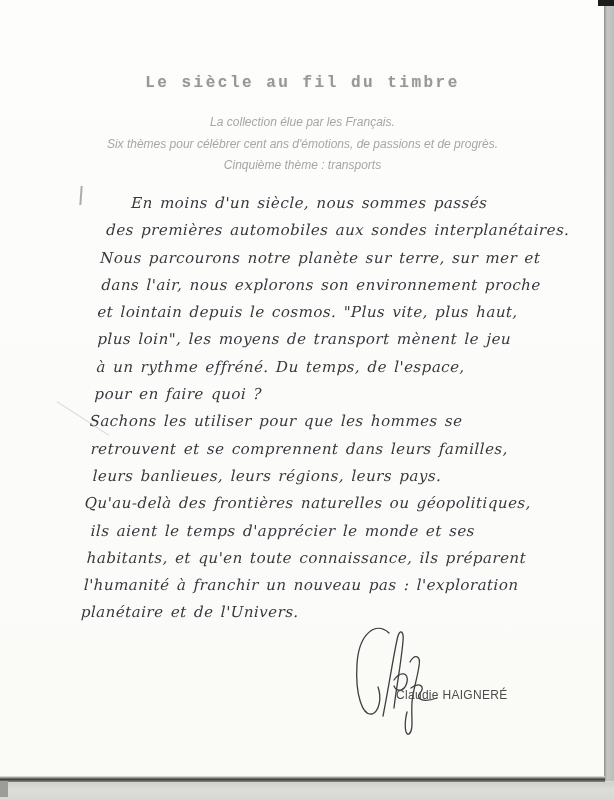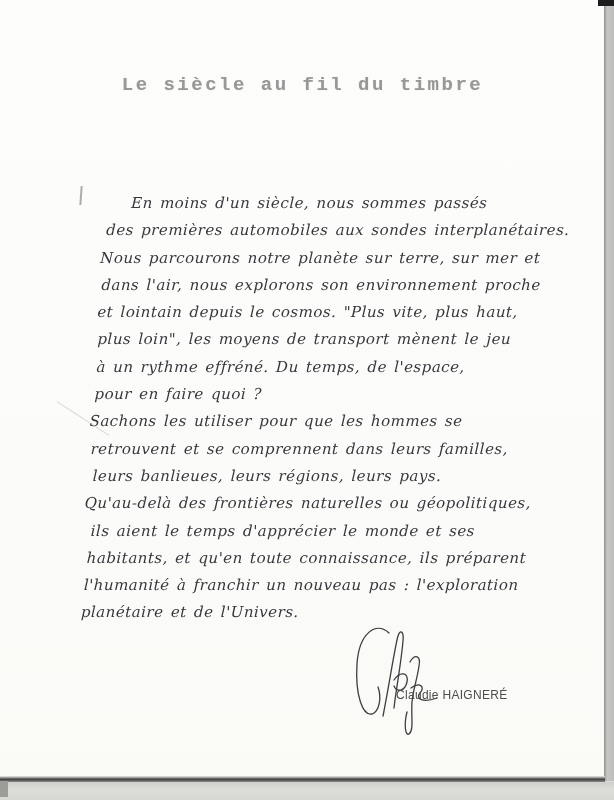--- a/index.html
+++ b/index.html
@@ -58,21 +58,21 @@
   }
   
   .title {
     position: absolute;
     left: 0; top: 74px;
     width: 605px;
     margin: 0;
     text-align: center;
     font-family: "Liberation Mono", "DejaVu Sans Mono", monospace;
     font-weight: bold;
-    font-size: 19px;
+    font-size: 16px;
     letter-spacing: 2.5px;
     color: #989898;
     text-shadow: 0 0 1px rgba(150,150,150,0.35);
   }
   
   .subtitle {
     position: absolute;
     left: 0; top: 112px;
     width: 605px;
     text-align: center;
@@ -146,20 +146,25 @@
 </style>
 </head>
 <body>
 
 <div class="scan">
 
   <div class="paper">
 
     <h1 class="title">Le siècle au fil du timbre</h1>
 
+    <div class="subtitle">
+      <div>La collection élue par les Français.</div>
+      <div>Six thèmes pour célébrer cent ans d'émotions, de passions et de progrès.</div>
+      <div>Cinquième thème : transports</div>
+    </div>
 
     <div class="manuscript">
       <div class="ms-line">En moins d'un siècle, nous sommes passés</div>
       <div class="ms-line">des premières automobiles aux sondes interplanétaires.</div>
       <div class="ms-line">Nous parcourons notre planète sur terre, sur mer et</div>
       <div class="ms-line">dans l'air, nous explorons son environnement proche</div>
       <div class="ms-line">et lointain depuis le cosmos. "Plus vite, plus haut,</div>
       <div class="ms-line">plus loin", les moyens de transport mènent le jeu</div>
       <div class="ms-line">à un rythme effréné. Du temps, de l'espace,</div>
       <div class="ms-line">pour en faire quoi ?</div>

